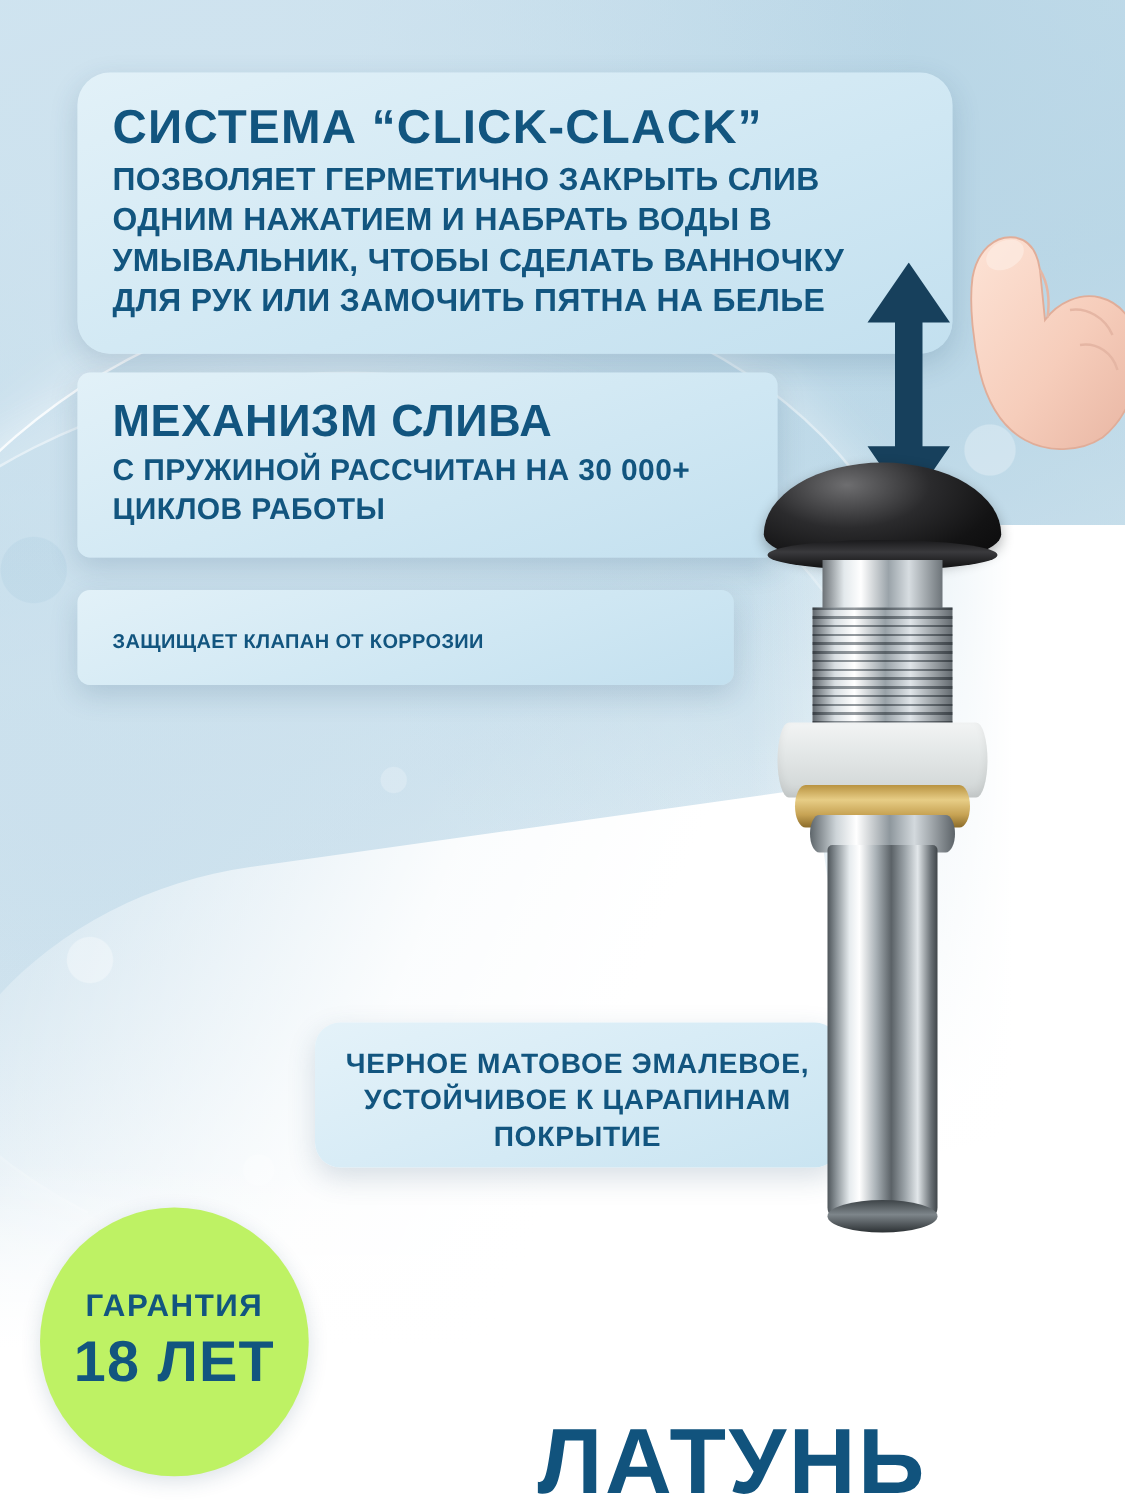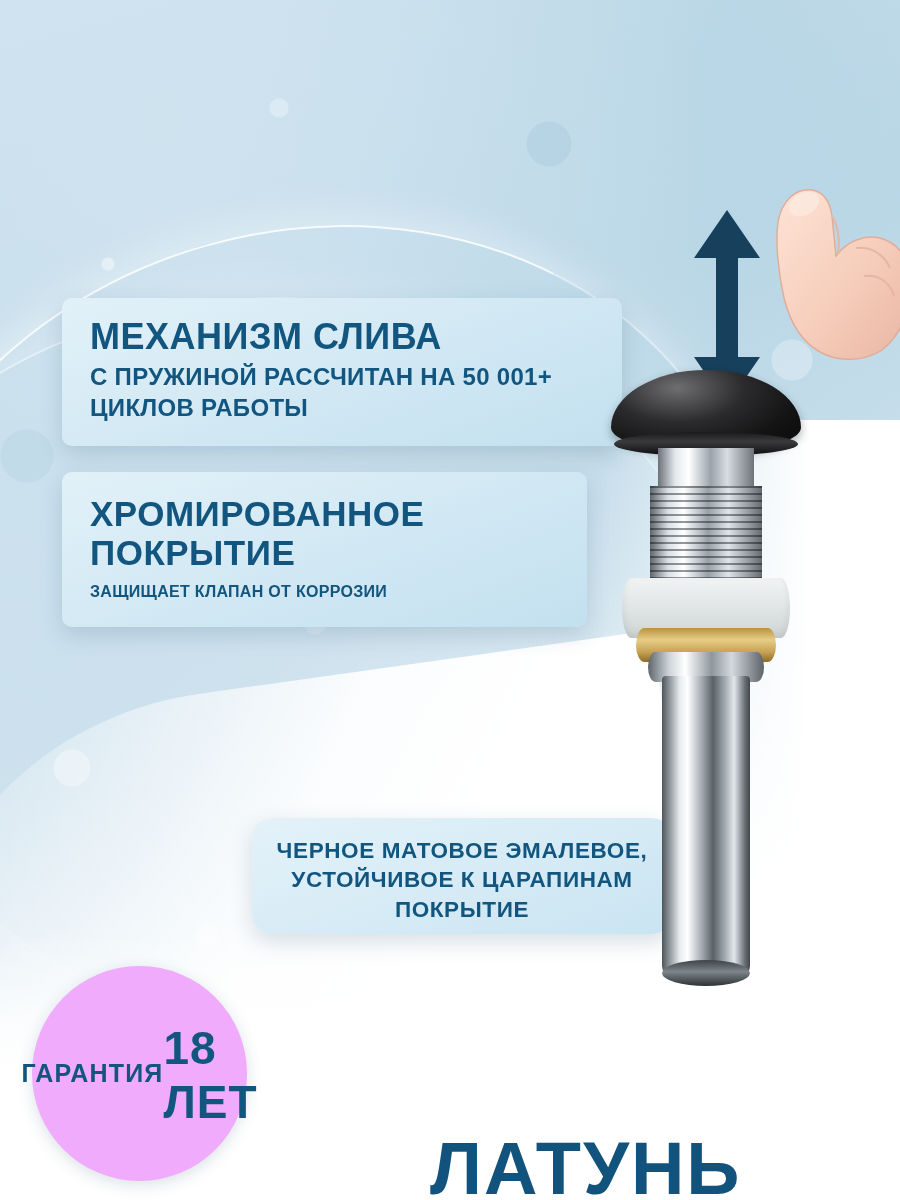--- a/index.html
+++ b/index.html
@@ -160,23 +160,24 @@
   }
 
   
   #warranty {
     position: absolute;
     left: 32px;
     top: 966px;
     width: 215px;
     height: 215px;
     border-radius: 50%;
-    background: #f0abfc;
+    background: #bef264;
     box-shadow: 0 4px 16px rgba(30,70,100,.16);
     display: flex;
+    flex-direction: column;
     align-items: center;
     justify-content: center;
     color: #12557f;
   }
   #warranty .w-top {
     font-size: 25px;
     font-weight: 700;
     letter-spacing: 1.2px;
   }
   #warranty .w-big {
@@ -317,28 +318,31 @@
 <div id="card">
 
   <div class="bg"></div>
   <div class="bg-texture"></div>
   <div class="bg-swoosh"></div>
   <div class="bg-swoosh two"></div>
   <div class="bg-wedge"></div>
   <div class="bg-white-right"></div>
   <div class="bg-white-bottom"></div>
 
+  <div class="callout" id="callout-click">
+    <h2>СИСТЕМА “CLICK-CLACK”</h2>
+    <p>ПОЗВОЛЯЕТ ГЕРМЕТИЧНО ЗАКРЫТЬ СЛИВ ОДНИМ НАЖАТИЕМ И НАБРАТЬ ВОДЫ В УМЫВАЛЬНИК, ЧТОБЫ СДЕЛАТЬ ВАННОЧКУ ДЛЯ РУК ИЛИ ЗАМОЧИТЬ ПЯТНА НА БЕЛЬЕ</p>
+  </div>
 
   <div class="callout" id="callout-mech">
     <h2>МЕХАНИЗМ СЛИВА</h2>
-    <p>С ПРУЖИНОЙ РАССЧИТАН НА 50 001+ ЦИКЛОВ РАБОТЫ</p>
+    <p>С ПРУЖИНОЙ РАССЧИТАН НА 30 000+ ЦИКЛОВ РАБОТЫ</p>
   </div>
 
   <div class="callout" id="callout-chrome">
-    <h2>ХРОМИРОВАННОЕ ПОКРЫТИЕ</h2>
     <p>ЗАЩИЩАЕТ КЛАПАН ОТ КОРРОЗИИ</p>
   </div>
 
   <div class="callout" id="callout-enamel">
     <p>ЧЕРНОЕ МАТОВОЕ ЭМАЛЕВОЕ, УСТОЙЧИВОЕ К ЦАРАПИНАМ ПОКРЫТИЕ</p>
   </div>
 
   <div id="warranty">
     <div class="w-top">ГАРАНТИЯ</div>
     <div class="w-big">18 ЛЕТ</div>

